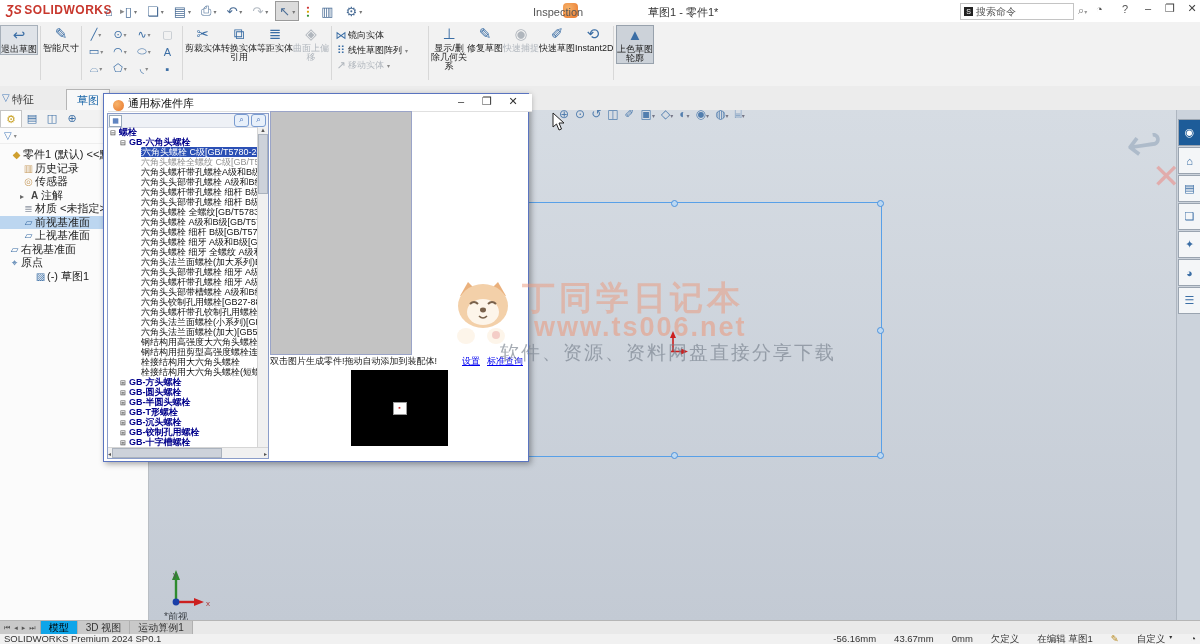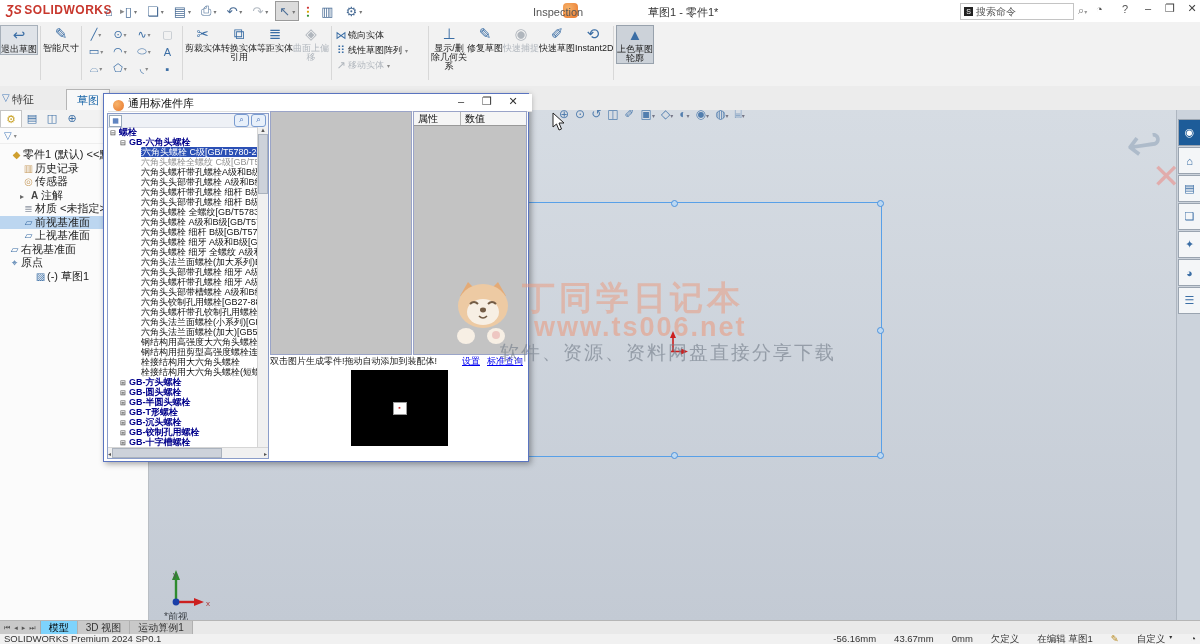--- a/index.html
+++ b/index.html
@@ -127,21 +127,21 @@
   #dlg-links{position:absolute;right:2px;top:0;}
   #dlg-links a{color:#0000ee;text-decoration:underline;font-size:9px;margin-left:7px;}
   #dlg-thumb{position:absolute;left:247px;top:276px;width:97px;height:76px;background:#000;display:flex;align-items:center;justify-content:center;}
   #dlg-thumb .broken{width:12px;height:11px;background:#fff;border:1px solid #999;font-size:7px;line-height:10px;text-align:center;color:#c33;}
 
   
   #bottombar{position:absolute;left:0;top:620px;width:1200px;height:14px;background:#d6d6d6;border-top:1px solid #b5b5b5;display:flex;align-items:stretch;}
   #tabscroll{display:flex;align-items:center;background:#c9c9c9;padding:0 2px;border-right:1px solid #aaa;}
   #tabscroll span{font-size:7px;color:#555;margin:0 2px;}
   .btab{padding:0 8px;font-size:10px;line-height:13px;color:#333;background:#c9c9c9;border-right:1px solid #b0b0b0;}
-  .btab.active{background:#7dd3fc;color:#000;padding-left:8px;}
+  .btab.active{background:#0ea5e9;color:#000;padding-left:8px;}
   #bottombar .rest{flex:1;background:#e9e9e9;}
   #statusbar{position:absolute;left:0;top:634px;width:1200px;height:10px;background:#f1f1f1;font-size:9.5px;color:#333;}
   #status-left{position:absolute;left:4px;top:-1px;}
   #status-right{position:absolute;right:4px;top:-1px;display:flex;}
   #status-right span{margin-left:18px;}
   #status-right .pencil{color:#b58618;}
   #status-right .dd{font-size:6px;margin-left:4px;}
 </style>
 </head>
 <body>
@@ -619,26 +619,20 @@
       </div>
       <div id="dlg-hscroll">
         <span>◂</span>
         <span class="thumb"></span>
         <span style="margin-left:auto;margin-right:1px;">▸</span>
       </div>
     </div>
 
     <div id="dlg-preview"></div>
 
-    <div id="dlg-table">
-      <div id="dlg-th">
-        <span>属性</span>
-        <span>数值</span>
-      </div>
-    </div>
 
     <div id="dlg-hint">
       <span>双击图片生成零件!拖动自动添加到装配体!</span>
       <span id="dlg-links">
         <a>设置</a><a>标准查询</a>
       </span>
     </div>
 
     <div id="dlg-thumb">
       <span class="broken">▪</span>

